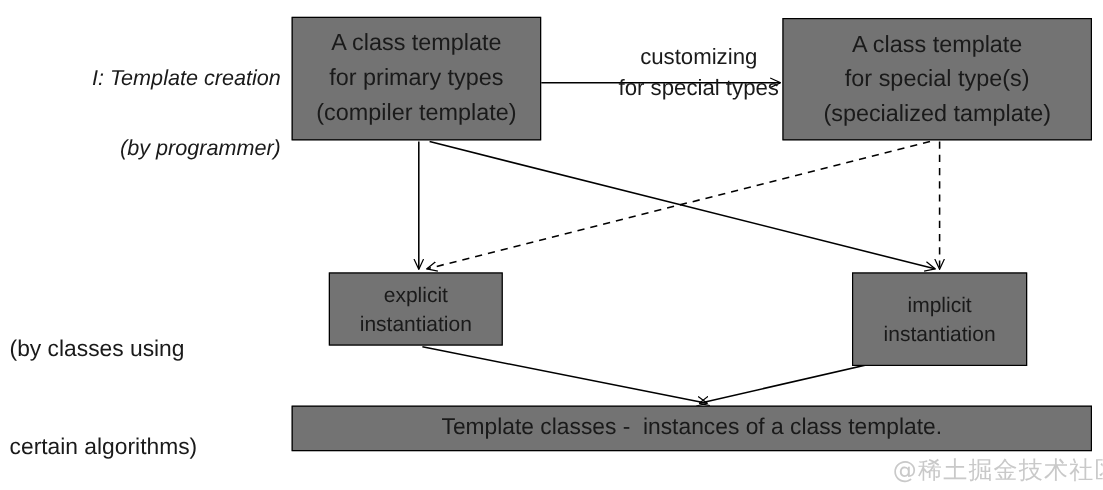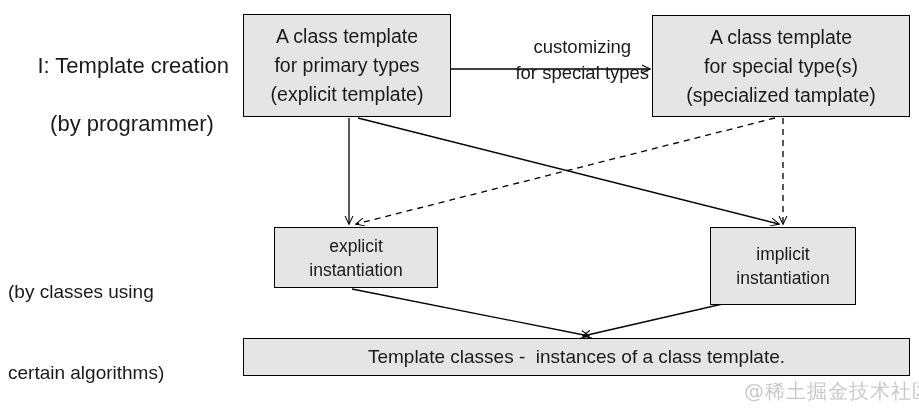--- a/index.html
+++ b/index.html
@@ -21,21 +21,21 @@
     left: 0;
     top: 0;
     width: 919px;
     height: 408px;
     pointer-events: none;
   }
   .box {
     position: absolute;
     box-sizing: border-box;
     border: 1.6px solid #000000;
-    background: #e5e5e5;
+    background: #737373;
     display: flex;
     flex-direction: column;
     align-items: center;
     justify-content: center;
     text-align: center;
     color: #1a1a1a;
     z-index: 3;
   }
   .box .line {
     display: block;
@@ -46,21 +46,21 @@
     left: 243px; top: 14px; width: 208px; height: 103px;
     font-size: 19.5px;
     line-height: 29px;
   }
   #box-specialized {
     left: 652px; top: 15px; width: 258px; height: 102px;
     font-size: 19.5px;
     line-height: 29px;
   }
   #box-explicit {
-    left: 274px; top: 227px; width: 164px; height: 61px;
+    left: 274px; top: 227px; width: 145px; height: 61px;
     font-size: 17.5px;
     line-height: 24px;
   }
   #box-implicit {
     left: 710px; top: 227px; width: 146px; height: 78px;
     font-size: 17.5px;
     line-height: 24px;
   }
   #box-template-classes {
     left: 243px; top: 338px; width: 667px; height: 38px;
@@ -69,23 +69,24 @@
   }
 
   .free-label {
     position: absolute;
     white-space: pre;
     color: #1a1a1a;
     z-index: 3;
   }
   #label-phase1 {
     left: 8px; top: 22px; width: 226px;
-    font-size: 22px;
+    font-size: 18px;
     line-height: 29px;
-    text-align: center;
+    text-align: right;
+    font-style: italic;
   }
   #label-phase1 .sub {
     display: block;
     padding-left: 22px;
   }
   #label-phase2 {
     left: 8px; top: 224px; width: 226px;
     font-size: 19px;
     line-height: 27px;
     text-align: left;
@@ -152,21 +153,21 @@
   </div>
 
   <div class="free-label" id="label-customizing">
     <span class="line">customizing</span>
     <span class="line">for special types</span>
   </div>
 
   <div class="box" id="box-primary">
     <span class="line">A class template</span>
     <span class="line">for primary types</span>
-    <span class="line">(explicit template)</span>
+    <span class="line">(compiler template)</span>
   </div>
 
   <div class="box" id="box-specialized">
     <span class="line">A class template</span>
     <span class="line">for special type(s)</span>
     <span class="line">(specialized tamplate)</span>
   </div>
 
   <div class="box" id="box-explicit">
     <span class="line">explicit</span>

